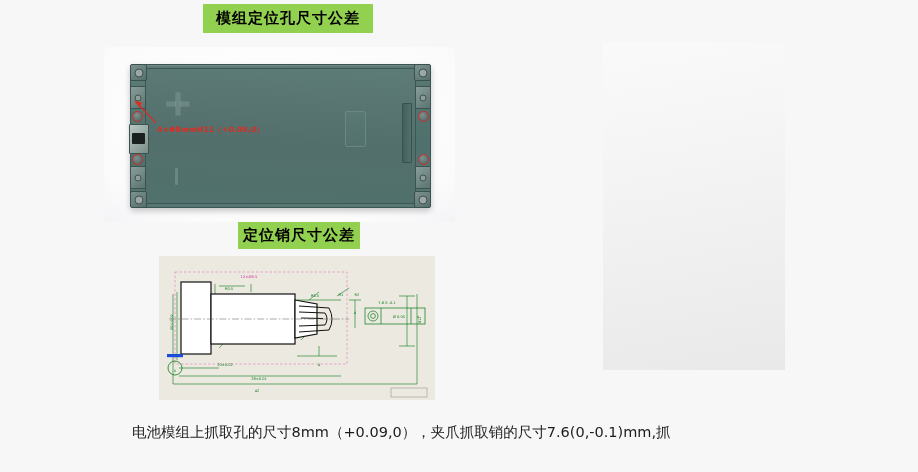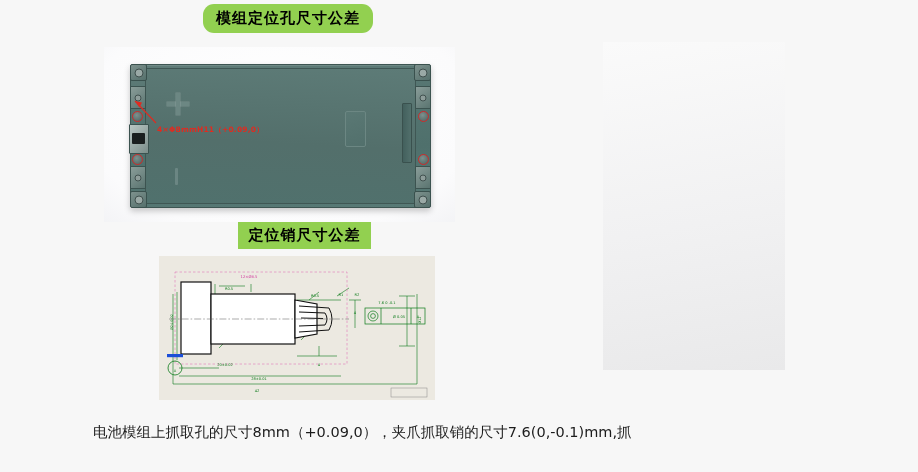--- a/index.html
+++ b/index.html
@@ -27,22 +27,22 @@
     color: #000000;
     font-size: 15px;
     font-weight: 700;
     letter-spacing: 1px;
     display: flex;
     align-items: center;
     justify-content: center;
     white-space: nowrap;
     box-sizing: border-box;
   }
-  #title-module-hole { left: 203px; top: 4px;   width: 170px; height: 29px; border-radius: 11px; }
-  #title-pin         { left: 238px; top: 222px; width: 133px; height: 27px; }
+  #title-module-hole { left: 203px; top: 4px;   width: 170px; height: 29px; }
+  #title-pin         { left: 238px; top: 222px; width: 122px; height: 27px; }
   #title-fixture     { left: 645px; top: 5px;   width: 133px; height: 28px; }
 
   
   .figure {
     position: absolute;
     box-sizing: border-box;
     overflow: hidden;
   }
   #fig-module  { left: 104px; top: 47px;  width: 351px; height: 175px; background:#fef9c3;text-decoration:underline; }
   #fig-pin     { left: 159px; top: 256px; width: 276px; height: 144px; background:#eceae2; }
@@ -188,21 +188,21 @@
   
   #caption {
     position: absolute;
     left: 93px; top: 420px;
     width: 640px;
     font-size: 14.5px;
     line-height: 24px;
     color: #1c1c1c;
     font-family: "DejaVu Sans", "Liberation Sans", sans-serif;
   }
-  #caption .line { display: block; white-space: nowrap; }
+  #caption .line { display: block; white-space: nowrap; margin-left: 39px; }
 </style>
 </head>
 <body>
 
 <div class="slide">
 
   <div class="title-chip" id="title-module-hole">模组定位孔尺寸公差</div>
 
   <div class="title-chip" id="title-pin">定位销尺寸公差</div>
 

